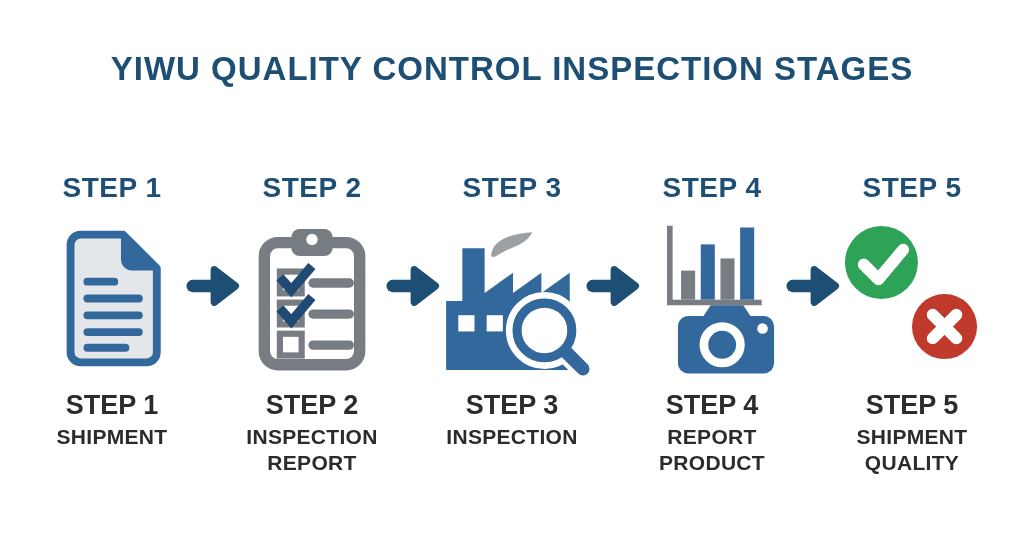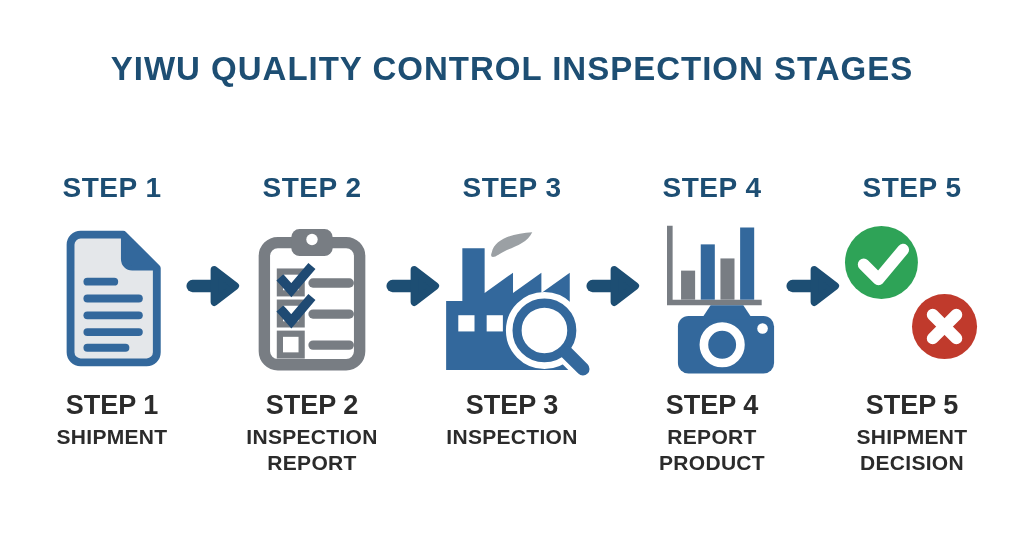--- a/index.html
+++ b/index.html
@@ -249,19 +249,19 @@
               <line x1="91" y1="93" x2="115" y2="117"></line>
               <line x1="115" y1="93" x2="91" y2="117"></line>
             </g>
           </g>
         </svg>
       </div>
       <div class="step-label">
         <div class="label-step">STEP 5</div>
         <div class="label-desc">
           <div>SHIPMENT</div>
-          <div>DECISION</div>
+          <div>QUALITY</div>
         </div>
       </div>
     </div>
 
   </div>
 </div>
 
 </body></html>

